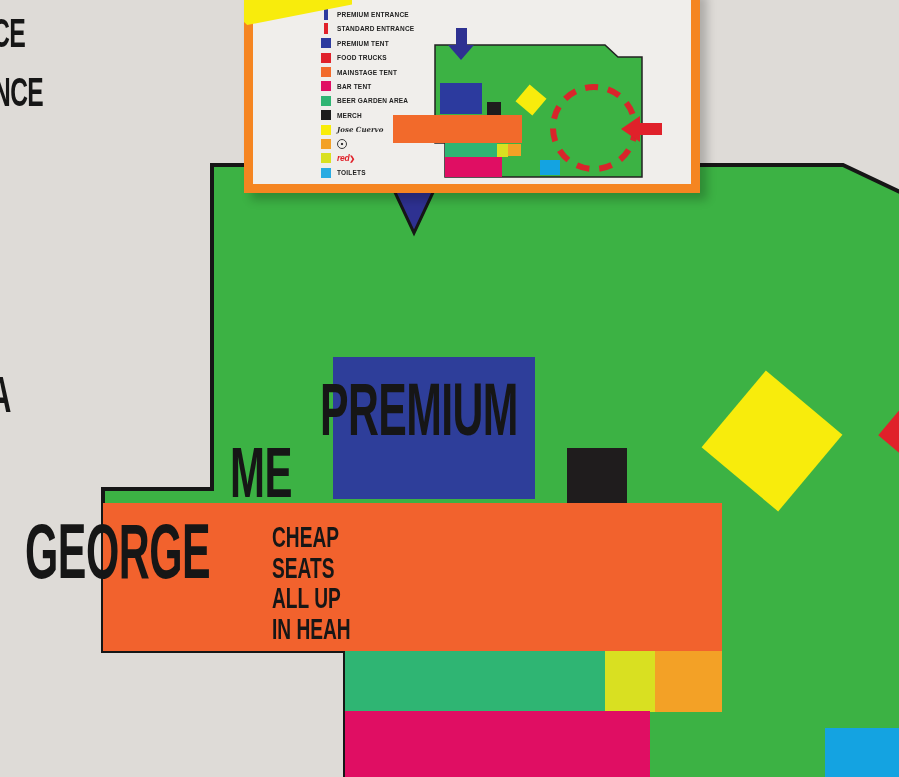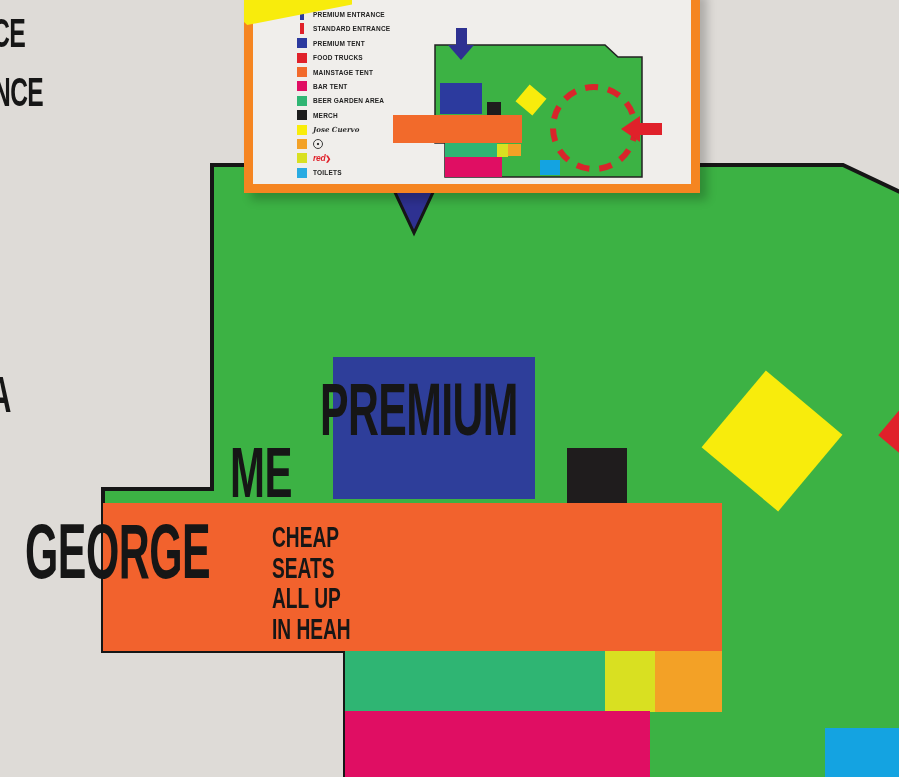--- a/index.html
+++ b/index.html
@@ -23,21 +23,21 @@
   #lbl-cheap{left:272px;top:522px;font-size:29px;line-height:30.5px;transform:scaleX(.66);letter-spacing:0;}
   #edge-ce{left:-8px;top:13px;font-size:40px;transform:scaleX(.62);}
   #edge-nce{left:-7px;top:72px;font-size:41px;transform:scaleX(.60);}
   #edge-a{left:-11px;top:370px;font-size:50px;transform:scaleX(.62);}
   
   #inset{
     position:absolute;z-index:5;left:244px;top:-12px;width:438px;height:187px;
     border:9px solid #f58521;background:#f0eeeb;
     box-shadow:7px 7px 9px rgba(0,0,0,.22);
   }
-  #legend{position:absolute;left:44px;top:12px;}
+  #legend{position:absolute;left:68px;top:12px;}
   .lrow{display:flex;align-items:center;height:11px;margin-bottom:3.4px;}
   .sw-slot{width:10px;display:flex;justify-content:center;margin-right:6px;flex:0 0 10px;}
   .sw-square{width:10px;height:10px;}
   .sw-bar{width:4px;height:11px;}
   .ltext{
     font-size:6.5px;font-weight:bold;color:#222;letter-spacing:.2px;
     font-family:"Liberation Sans",sans-serif;white-space:nowrap;
   }
   .cuervo-logo{
     font-family:"DejaVu Serif",serif;font-style:italic;font-weight:bold;

